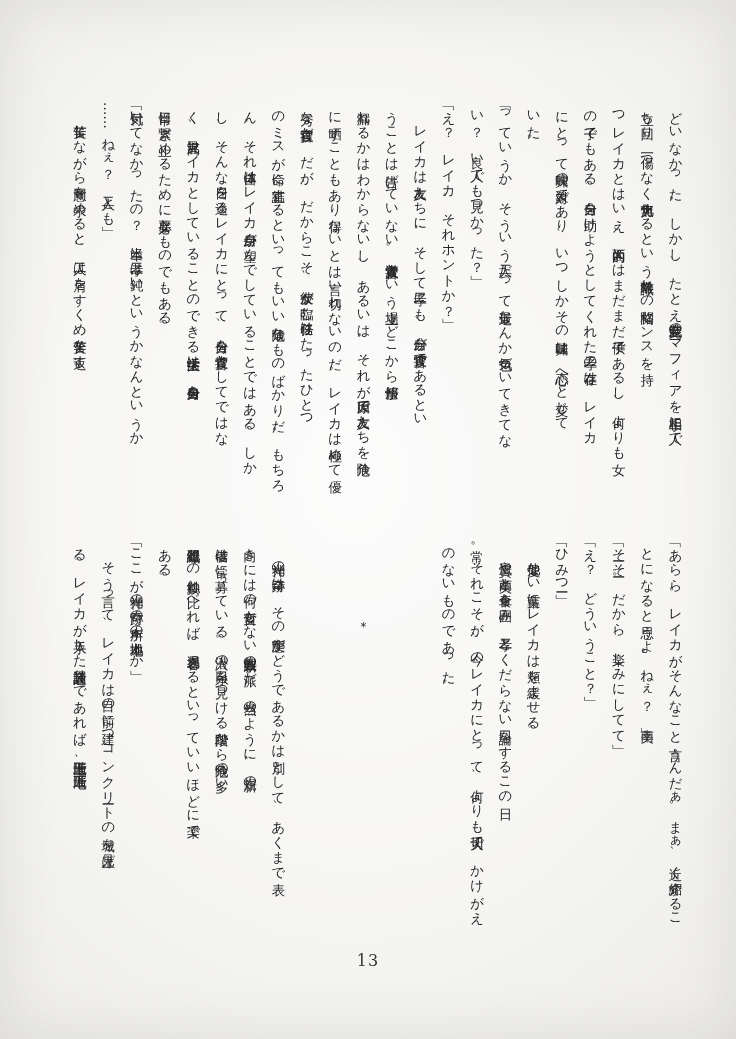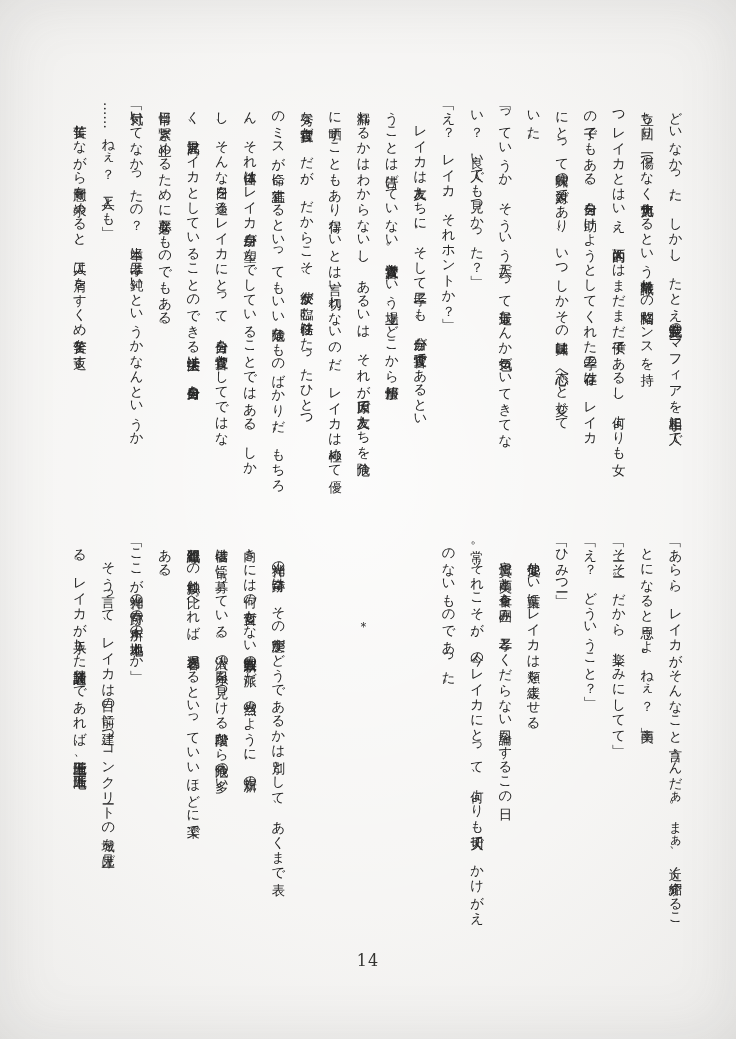--- a/index.html
+++ b/index.html
@@ -110,15 +110,15 @@
       <div class="tline">　神光の奇跡は、その実態がどうであるかは別として、あくまで表</div>
       <div class="tline">向きには何の変哲もない新興宗教の一派だ。当然のように、新規の</div>
       <div class="tline">信者は常に募っている。潜入の糸口を見つける段階から危険の多い</div>
       <div class="tline">犯罪組織との接触と比べれば、容易過ぎるといっていいほどに楽で</div>
       <div class="tline">ある。</div>
       <div class="tline">「ここが神光の奇跡の本所の本拠地、か」</div>
       <div class="tline">　そう言って、レイカは目の前に建つコンクリートの城を見上げ</div>
       <div class="tline">る。レイカが入手した設計図通りであれば、地上十五階、地下五階</div>
     </div>
 
-  <div class="page-number">14</div>
+  <div class="page-number">13</div>
 
 </div>
 
 </body></html>

